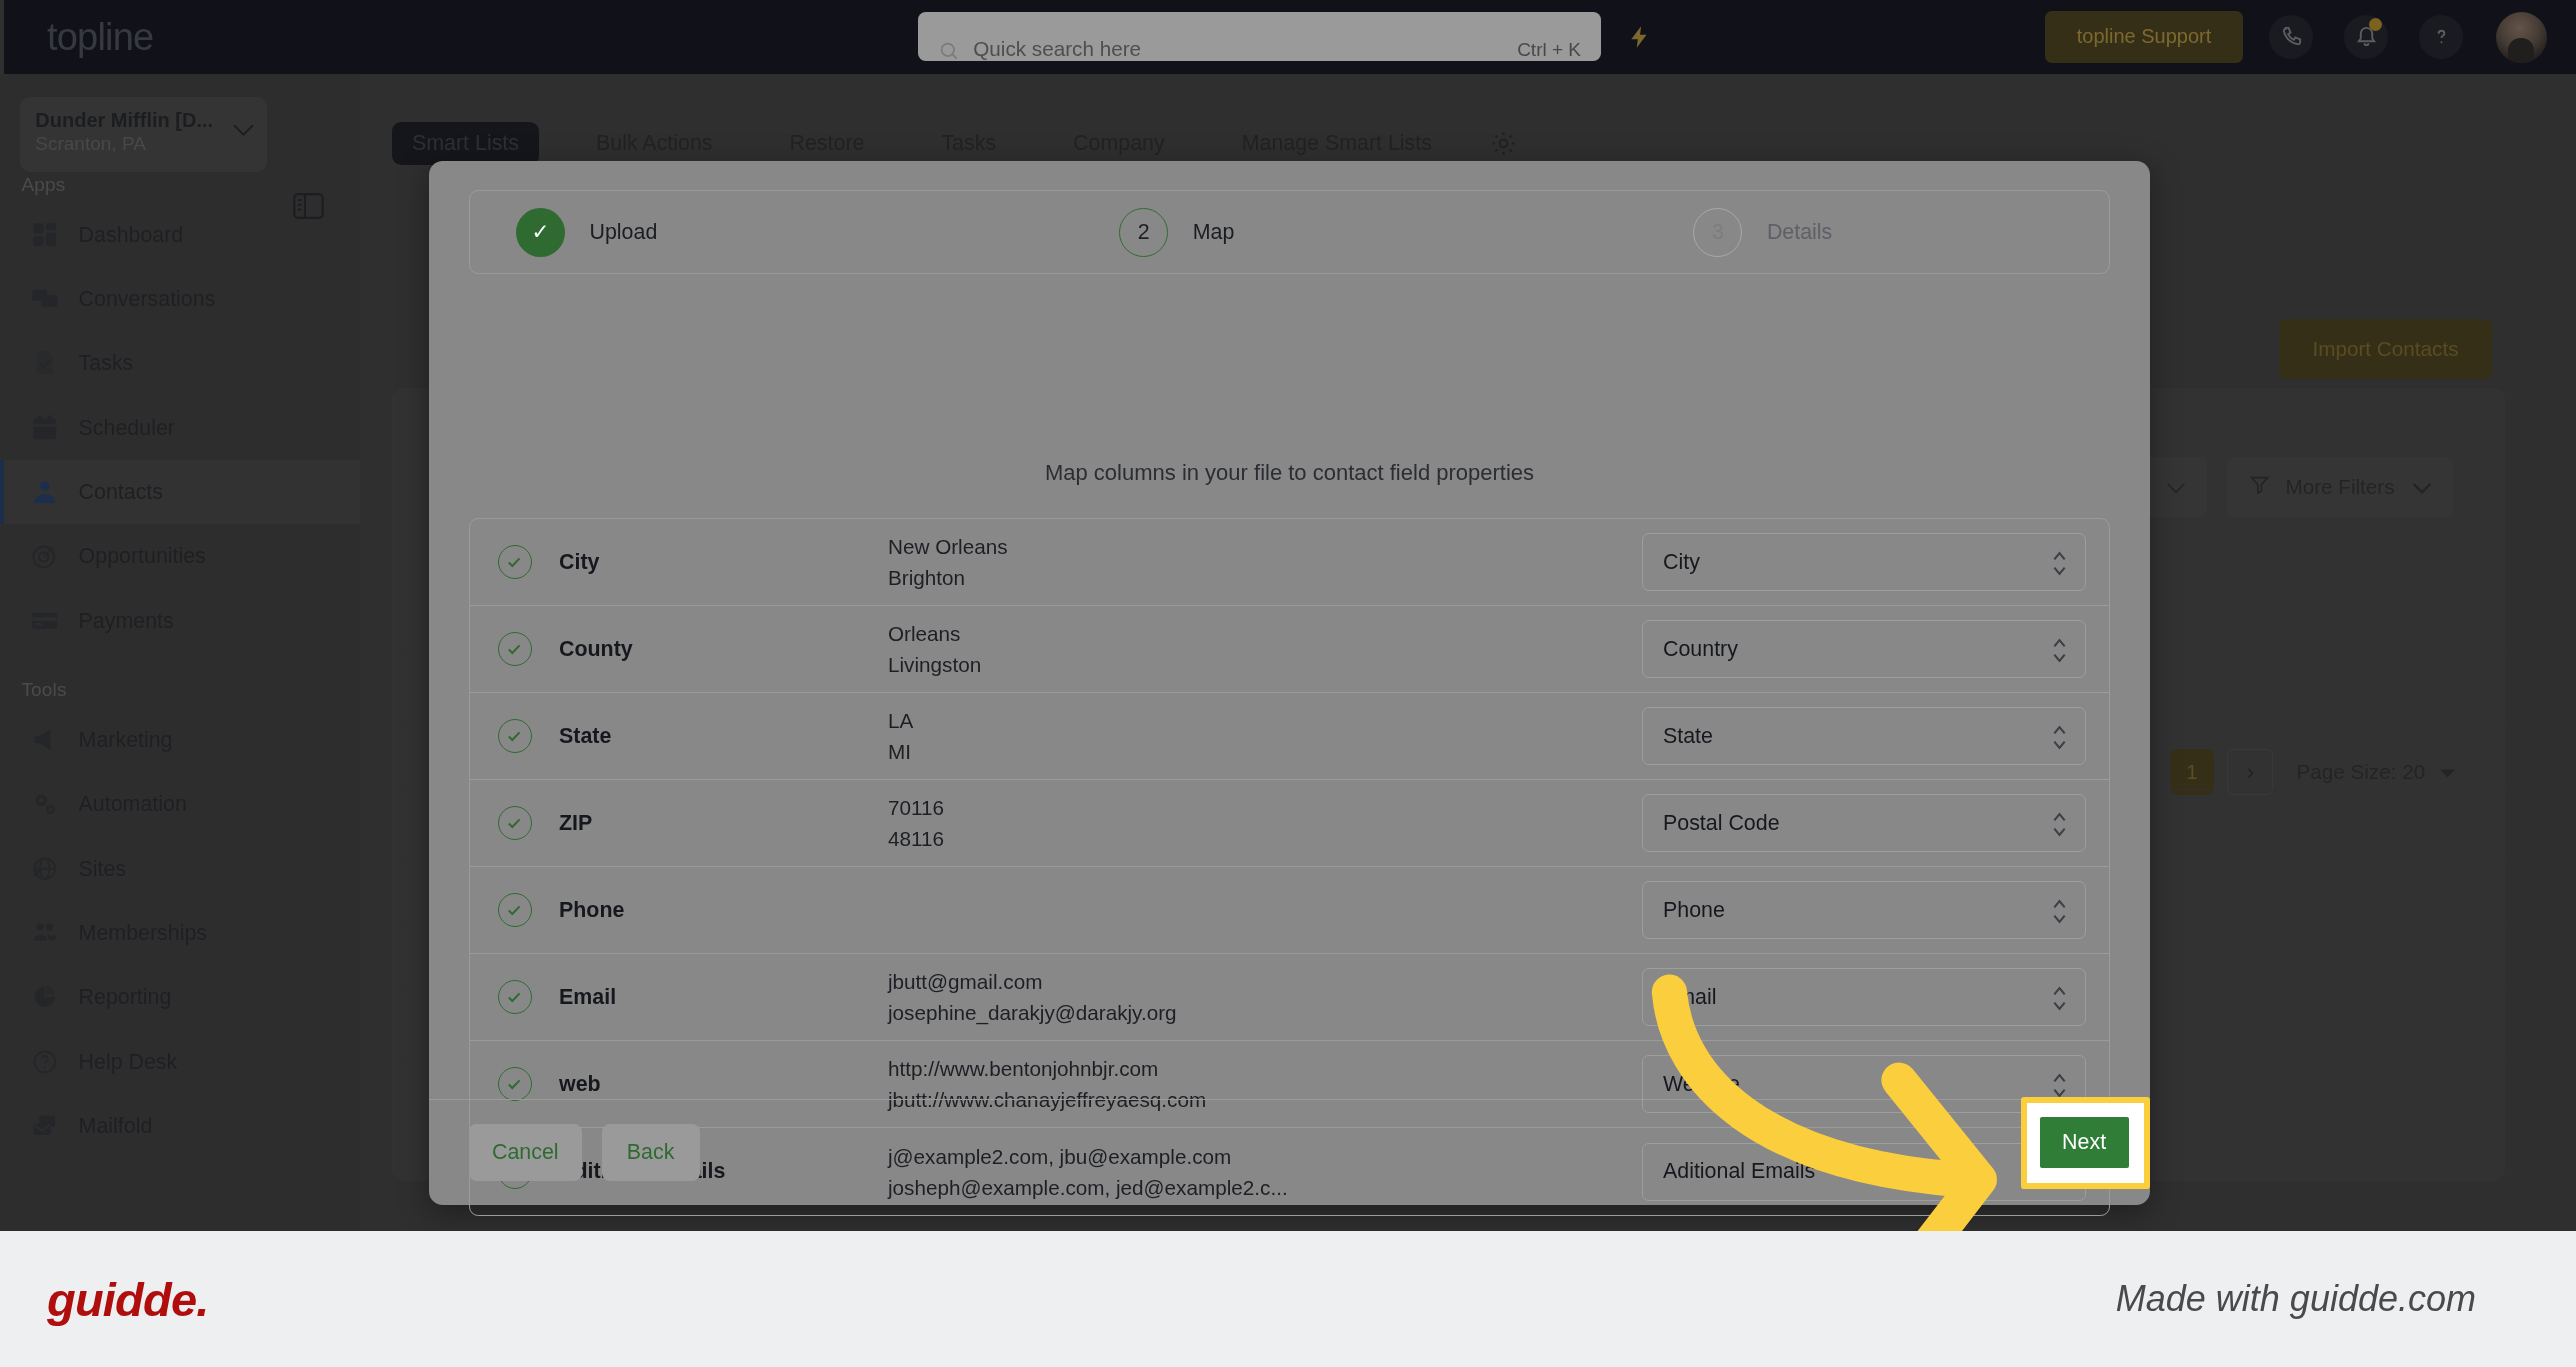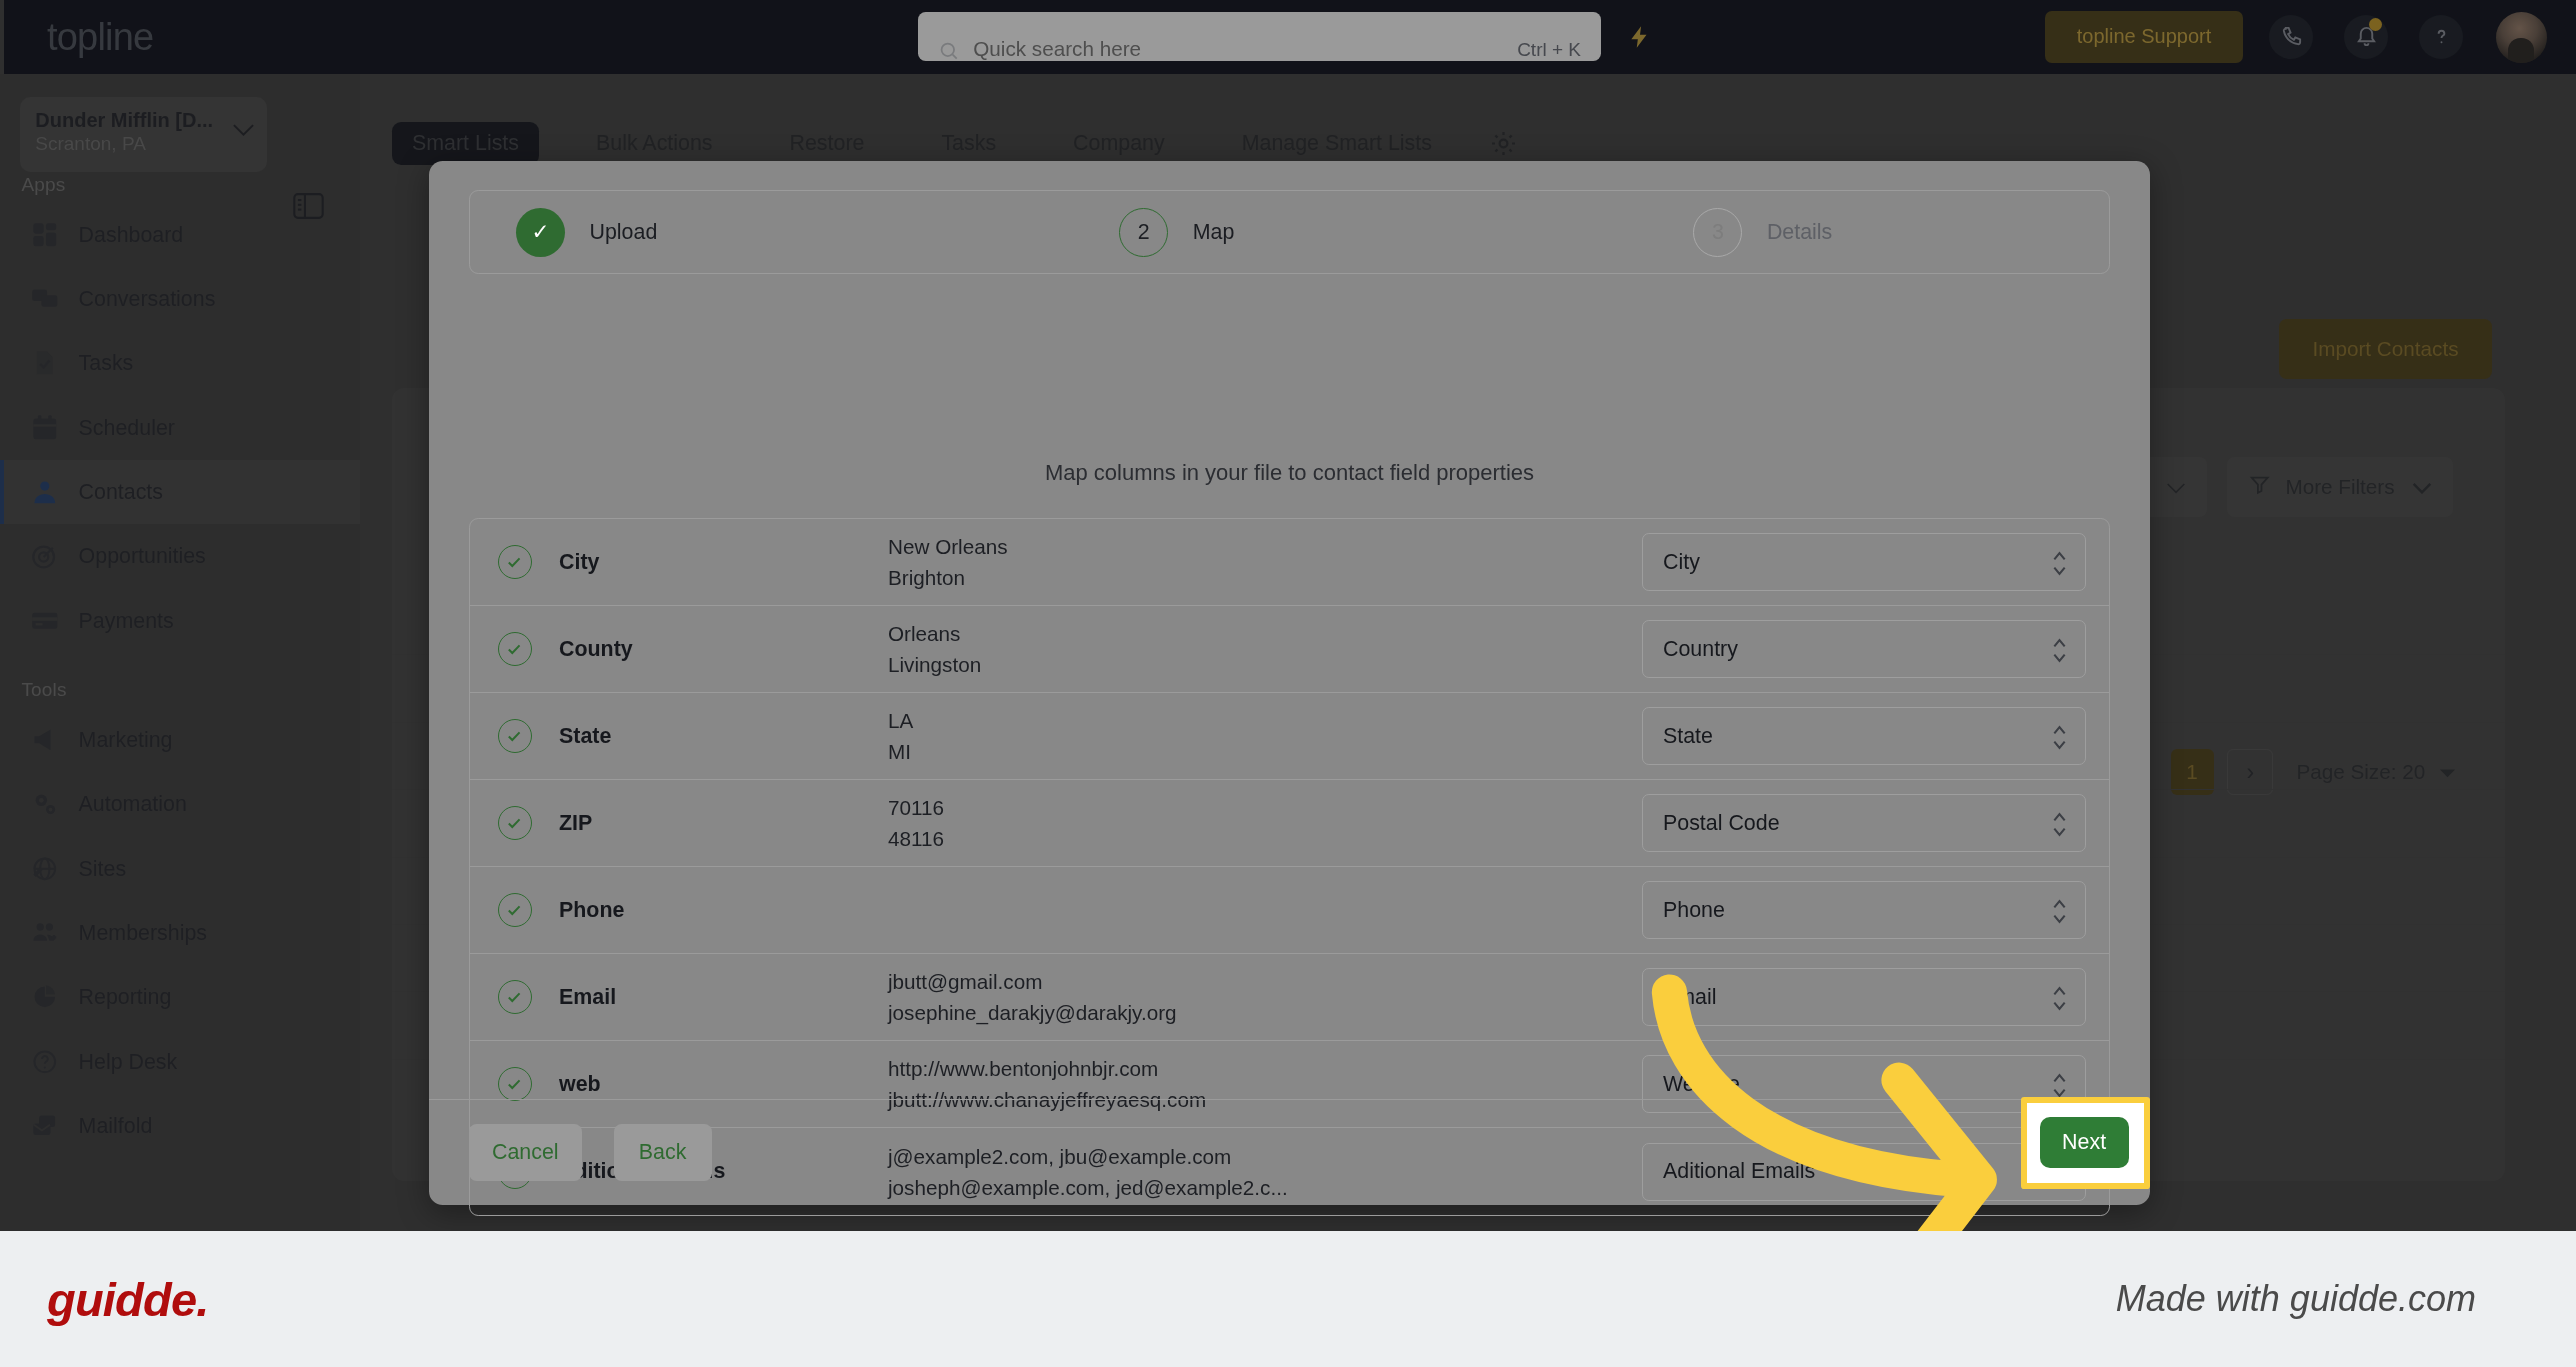--- a/index.html
+++ b/index.html
@@ -181,35 +181,35 @@
   .col-sel { flex: 1; display: flex; justify-content: flex-end; padding-right: 23px; }
   .sel {
     width: 444px; height: 58px; border: 0.8px solid #9e9e9e; border-radius: 6.9px;
     display: flex; align-items: center; padding: 0 20px; font-size: 21.4px; color: #16181d;
     background: transparent; position: relative;
   }
   .sel .updown { position: absolute; right: 17px; top: 13.8px; }
 
   .modal-footer {
     position: absolute; left: 0; bottom: 0; width: 1721px; height: 106px;
-    border-top: 0.8px solid #9b9b9b; display: flex; align-items: center; gap: 12px;
+    border-top: 0.8px solid #9b9b9b; display: flex; align-items: center;
   }
   .btn-ghost {
     height: 57px; min-width: 98px; padding: 0 23px; background: #9a9a9a; border-radius: 7.7px;
     display: flex; align-items: center; justify-content: center; color: #2f6b31; font-size: 21.4px;
   }
   .btn-cancel { margin-left: 40px; }
   .btn-back { margin-left: 20px; }
   .next-wrap { position: absolute; right: 21.4px; top: 17px; }
   .next-hl {
     position: absolute; left: -18.4px; top: -20px; width: 129px; height: 92px;
     border: 6.9px solid #FACE3D; background: #fff; border-radius: 3.1px;
   }
   .btn-next {
-    position: relative; width: 89px; height: 51px; background: #2f7d36; border-radius: 10px;
+    position: relative; width: 89px; height: 51px; background: #2f7d36; border-radius: 2px;
     color: #fff; font-size: 21.4px; display: flex; align-items: center; justify-content: center;
   }
 
   
   .arrow-svg { position: absolute; left: 1631px; top: 973px; z-index: 12; pointer-events: none; }
 
   
   .footer {
     position: absolute; left: 0; top: 1231px; width: 2576px; height: 136px;
     background: #edeff1; display: flex; align-items: center; z-index: 15; font-style: italic;

